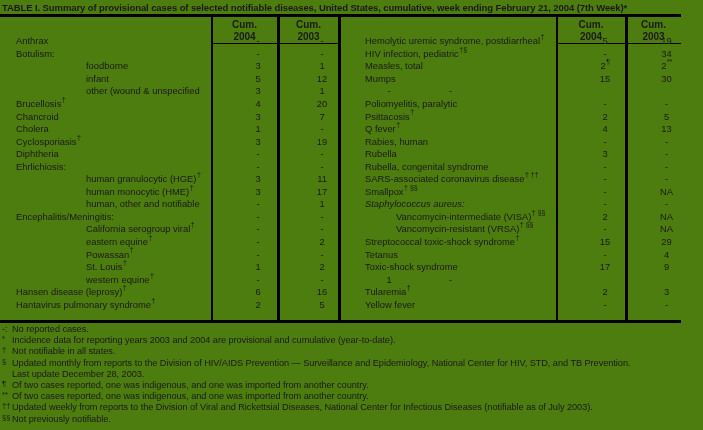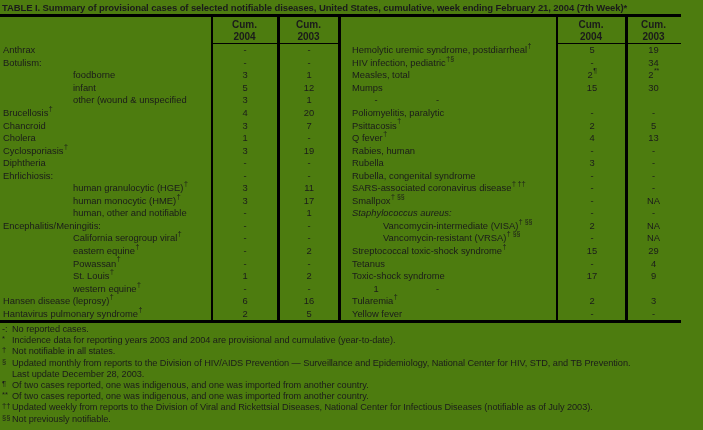--- a/index.html
+++ b/index.html
@@ -6,21 +6,21 @@
   #page{position:relative;width:703px;height:430px;background:#4d7c0f;overflow:hidden;
         font-family:"Liberation Sans",sans-serif;color:#1b1b1b;}
   .title{position:absolute;left:2px;top:2px;font-size:9.5px;font-weight:700;
          letter-spacing:-0.1px;white-space:nowrap;}
   
   .hline,.vline{position:absolute;background:#000;}
   
   .hdr{position:absolute;top:18px;height:25px;display:flex;flex-direction:column;
        align-items:center;justify-content:center;font-size:10px;font-weight:700;line-height:11.5px;}
   
-  .half{position:absolute;top:44px;}
+  .half{position:absolute;top:35px;padding-left:13px;}
   .row{display:flex;height:12.55px;align-items:center;font-size:9.4px;line-height:12px;white-space:nowrap;}
   .cell{overflow:visible;}
   .name{padding-left:3px;box-sizing:border-box;}
   .val{text-align:center;box-sizing:border-box;}
   .left-half .name{flex:0 0 212px;}
   .left-half .v1{flex:0 0 66px;}
   .left-half .v2{flex:0 0 62px;}
   .right-half .name{flex:0 0 216px;padding-left:11px;}
   .right-half .v1{flex:0 0 70px;}
   .right-half .v2{flex:0 0 53px;}

